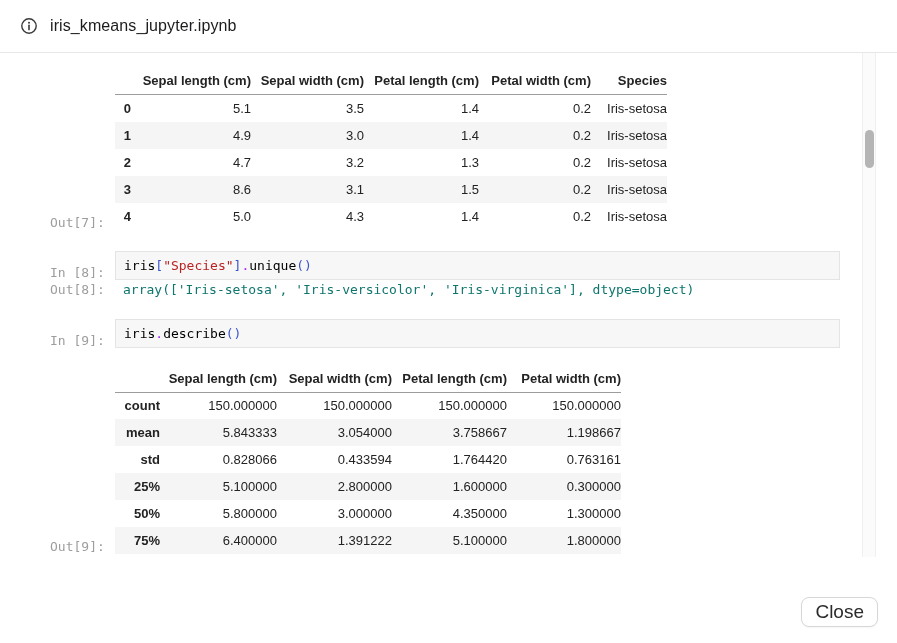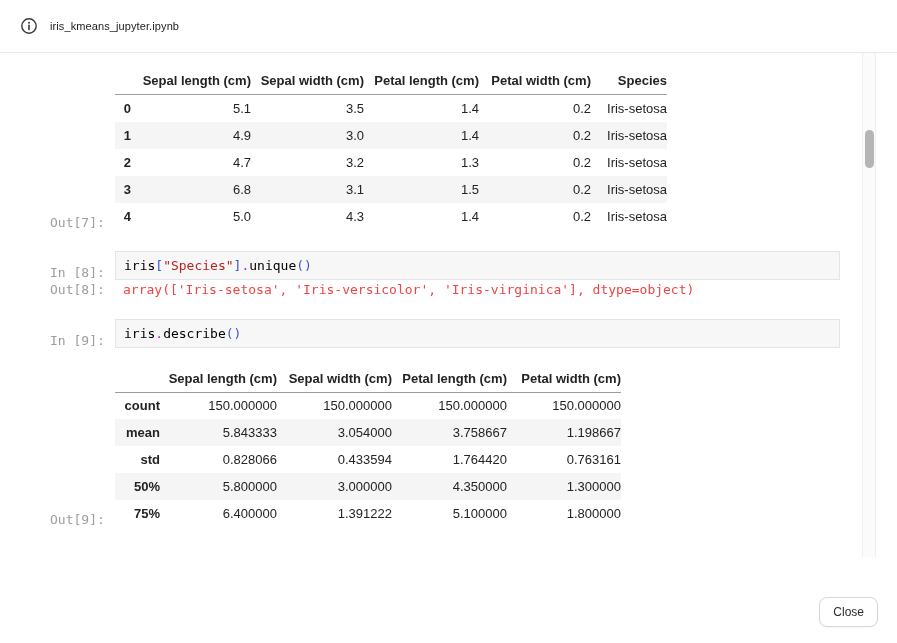--- a/index.html
+++ b/index.html
@@ -10,21 +10,21 @@
   }
 
   
   .modal-header {
     position:absolute; top:0; left:0; right:0; height:53px;
     display:flex; align-items:center; padding:0 20px;
     border-bottom:1px solid #e7e7e7; background:#fff; z-index:3;
   }
   .info-icon { width:18px; height:18px; flex:none; display:block; }
   .modal-title {
-    margin-left:12px; font-size:11px; font-weight:500; color:#1c1c1e;
+    margin-left:12px; font-size:16px; font-weight:500; color:#1c1c1e;
     letter-spacing:.1px;
   }
 
   
   .content {
     position:absolute; top:53px; left:0; width:860px; height:533px;
     overflow:hidden; padding:17px 0 0 50px; background:#fff;
   }
   .cell { display:flex; align-items:flex-end; }
   .label-col {
@@ -45,21 +45,21 @@
   .code-box {
     width:725px; background:#f7f7f7; border:1px solid #e4e4e4;
     padding:6px 8px;
     font-family:"DejaVu Sans Mono", monospace;
     font-size:13px; line-height:15px; color:#000; white-space:pre;
   }
 
   
   .out-text {
     font-family:"DejaVu Sans Mono", monospace;
-    font-size:13px; line-height:15px; color:#ef4444;
+    font-size:13px; line-height:15px; color:#0f766e;
     padding-left:8px; white-space:pre;
   }
 
   
   table.df {
     border-collapse:collapse; table-layout:fixed;
     font-family:"Liberation Sans", sans-serif;
     font-size:13px; color:#232323;
   }
   table.df thead th {
@@ -95,21 +95,21 @@
   .scroll-thumb {
     position:absolute; top:77px; left:2px; width:9px; height:38px;
     background:#b5b5b5; border-radius:5px;
   }
 
   
   .close-btn {
     position:absolute; right:19px; bottom:16px; height:30px;
     padding:0 13px; background:#ffffff; border:1px solid #d7d7d7;
     border-radius:8px; font-family:"Liberation Sans", sans-serif;
-    font-size:12px; color:#2c2c2e; cursor:pointer;
+    font-size:19px; color:#2c2c2e; cursor:pointer;
     box-shadow:0 1px 2px rgba(0,0,0,.04); z-index:3;
   }
 </style>
 </head>
 <body>
 
 <div class="modal-header">
   <svg class="info-icon" viewBox="0 0 18 18">
     <circle cx="9" cy="9" r="7.2" fill="none" stroke="#3a3a3c" stroke-width="1.4"></circle>
     <circle cx="9" cy="5.7" r="1" fill="#3a3a3c"></circle>
@@ -161,21 +161,21 @@
           <tr>
             <th>2</th>
             <td>4.7</td>
             <td>3.2</td>
             <td>1.3</td>
             <td>0.2</td>
             <td>Iris-setosa</td>
           </tr>
           <tr>
             <th>3</th>
-            <td>6.8</td>
+            <td>8.6</td>
             <td>3.1</td>
             <td>1.5</td>
             <td>0.2</td>
             <td>Iris-setosa</td>
           </tr>
           <tr>
             <th>4</th>
             <td>5.0</td>
             <td>4.3</td>
             <td>1.4</td>
@@ -236,20 +236,27 @@
             <td>1.198667</td>
           </tr>
           <tr>
             <th>std</th>
             <td>0.828066</td>
             <td>0.433594</td>
             <td>1.764420</td>
             <td>0.763161</td>
           </tr>
           <tr>
+            <th>25%</th>
+            <td>5.100000</td>
+            <td>2.800000</td>
+            <td>1.600000</td>
+            <td>0.300000</td>
+          </tr>
+          <tr>
             <th>50%</th>
             <td>5.800000</td>
             <td>3.000000</td>
             <td>4.350000</td>
             <td>1.300000</td>
           </tr>
           <tr>
             <th>75%</th>
             <td>6.400000</td>
             <td>1.391222</td>

